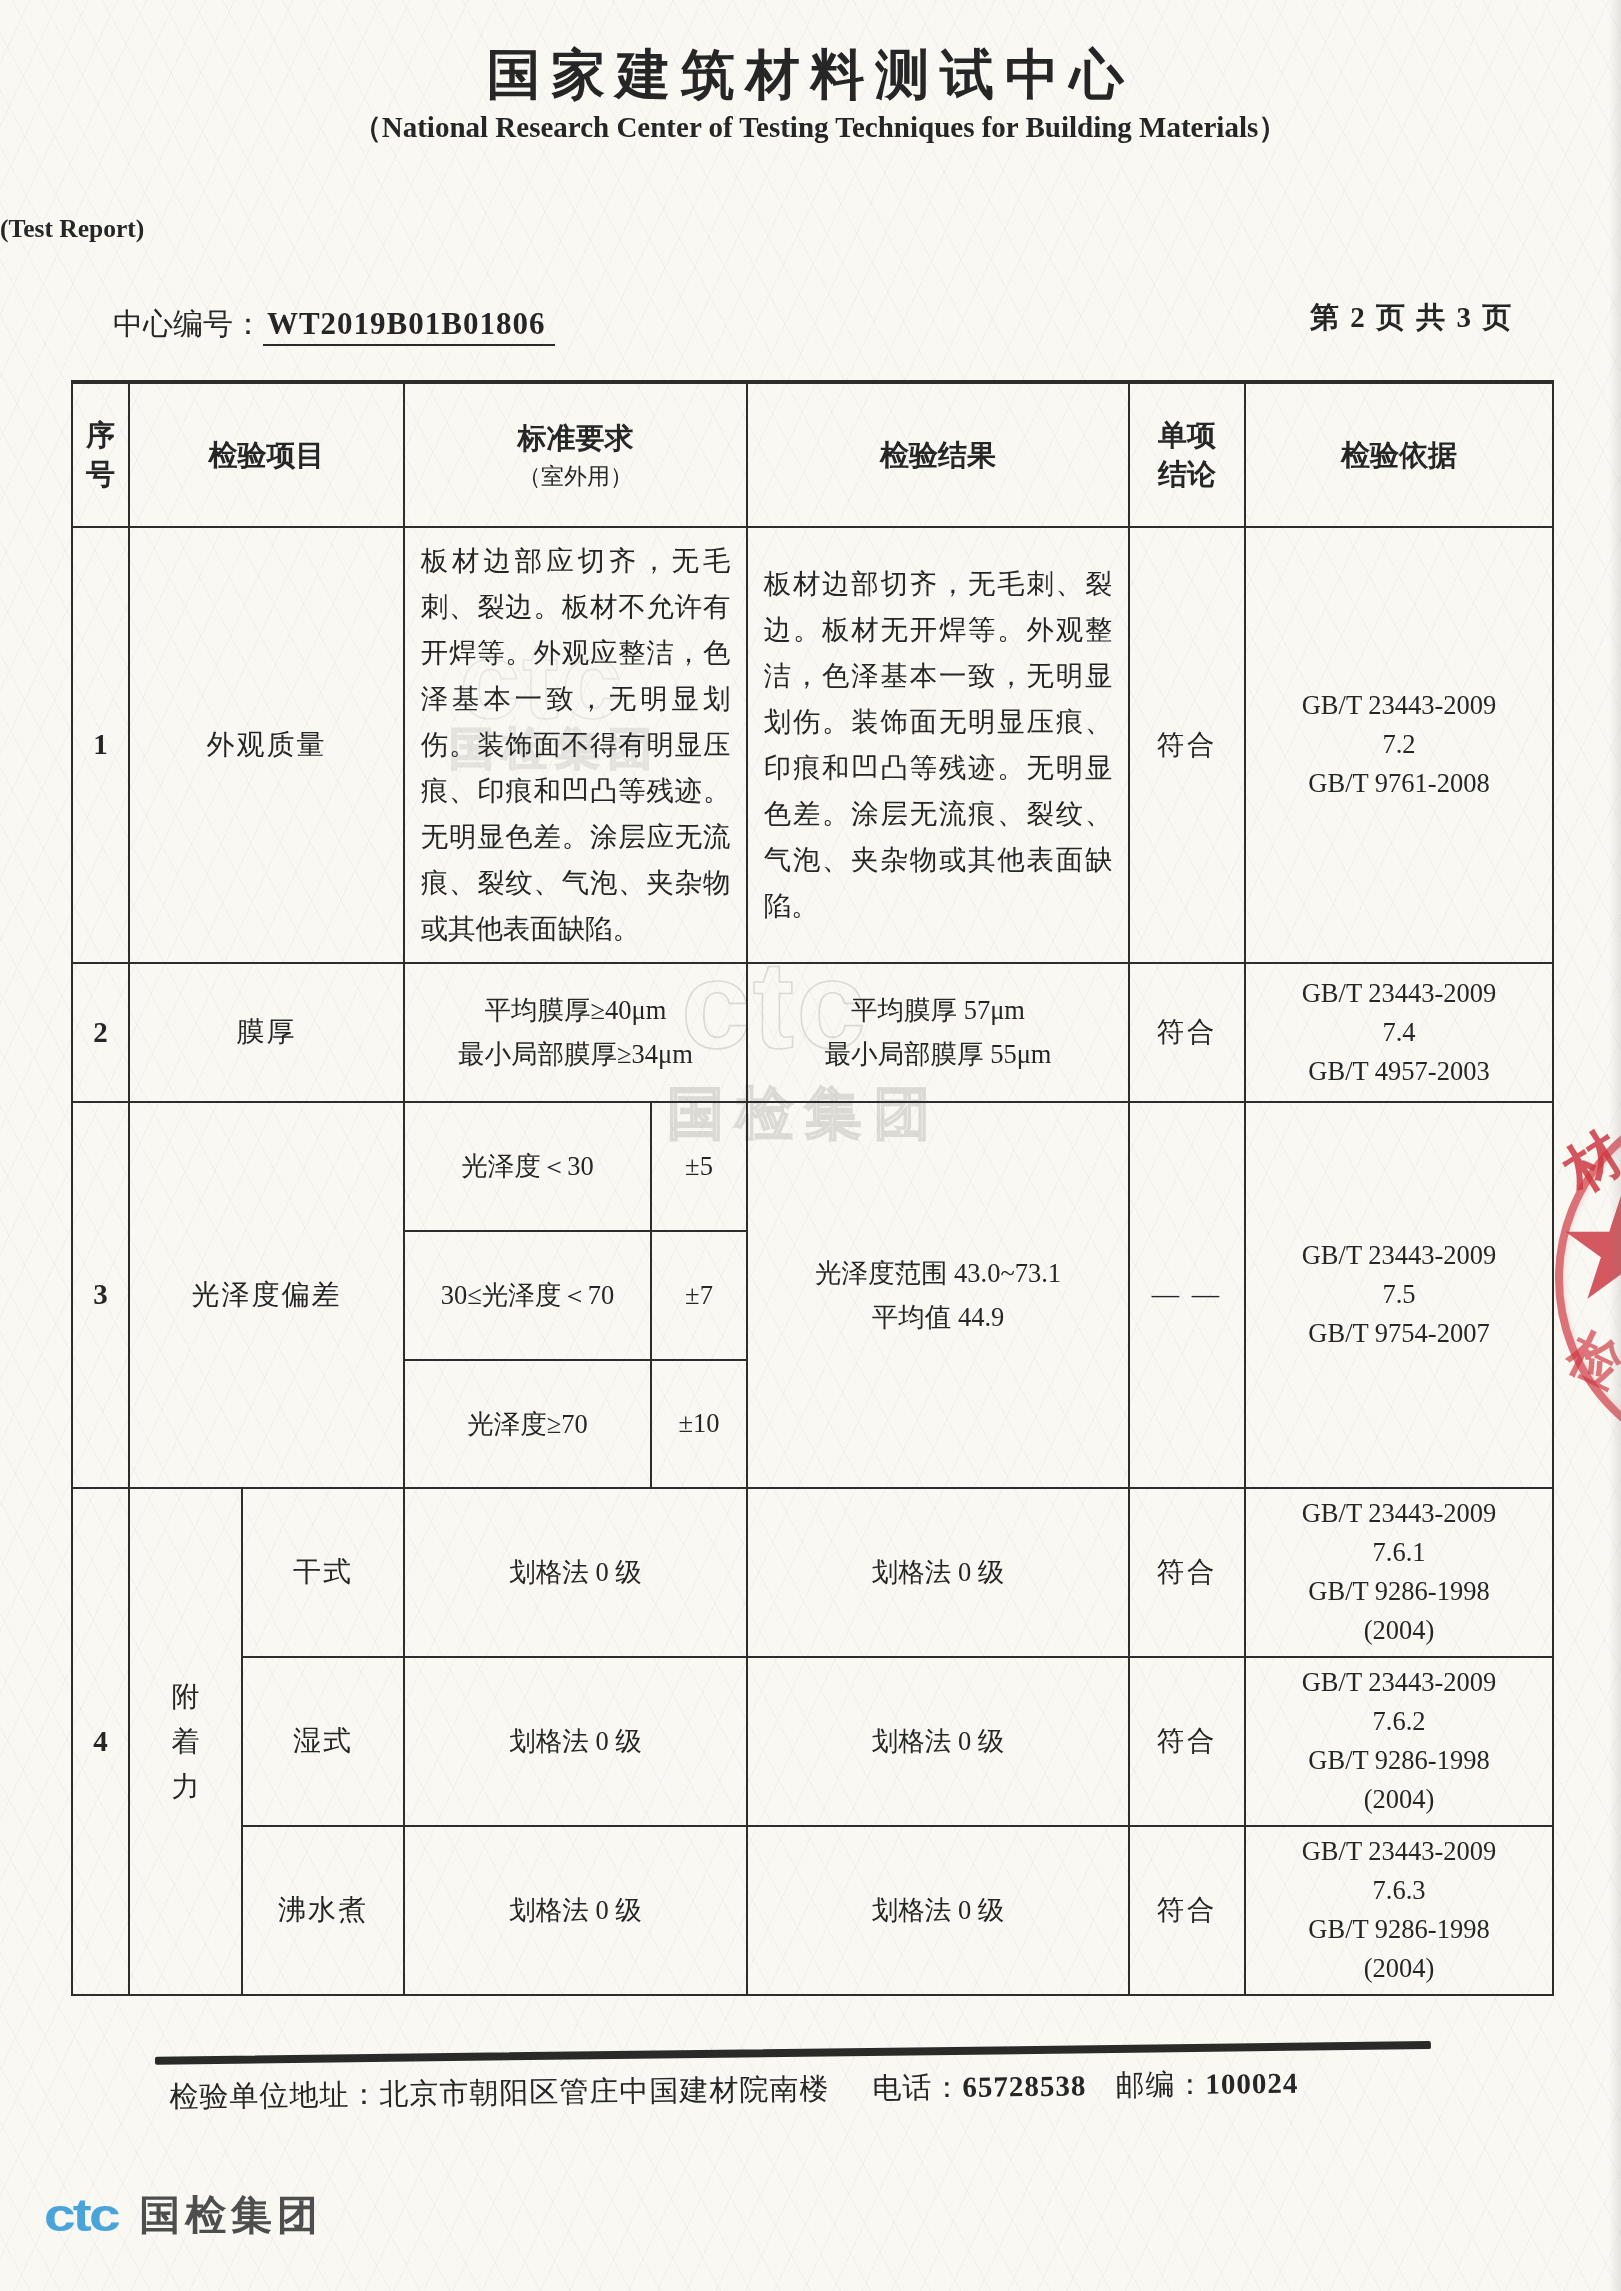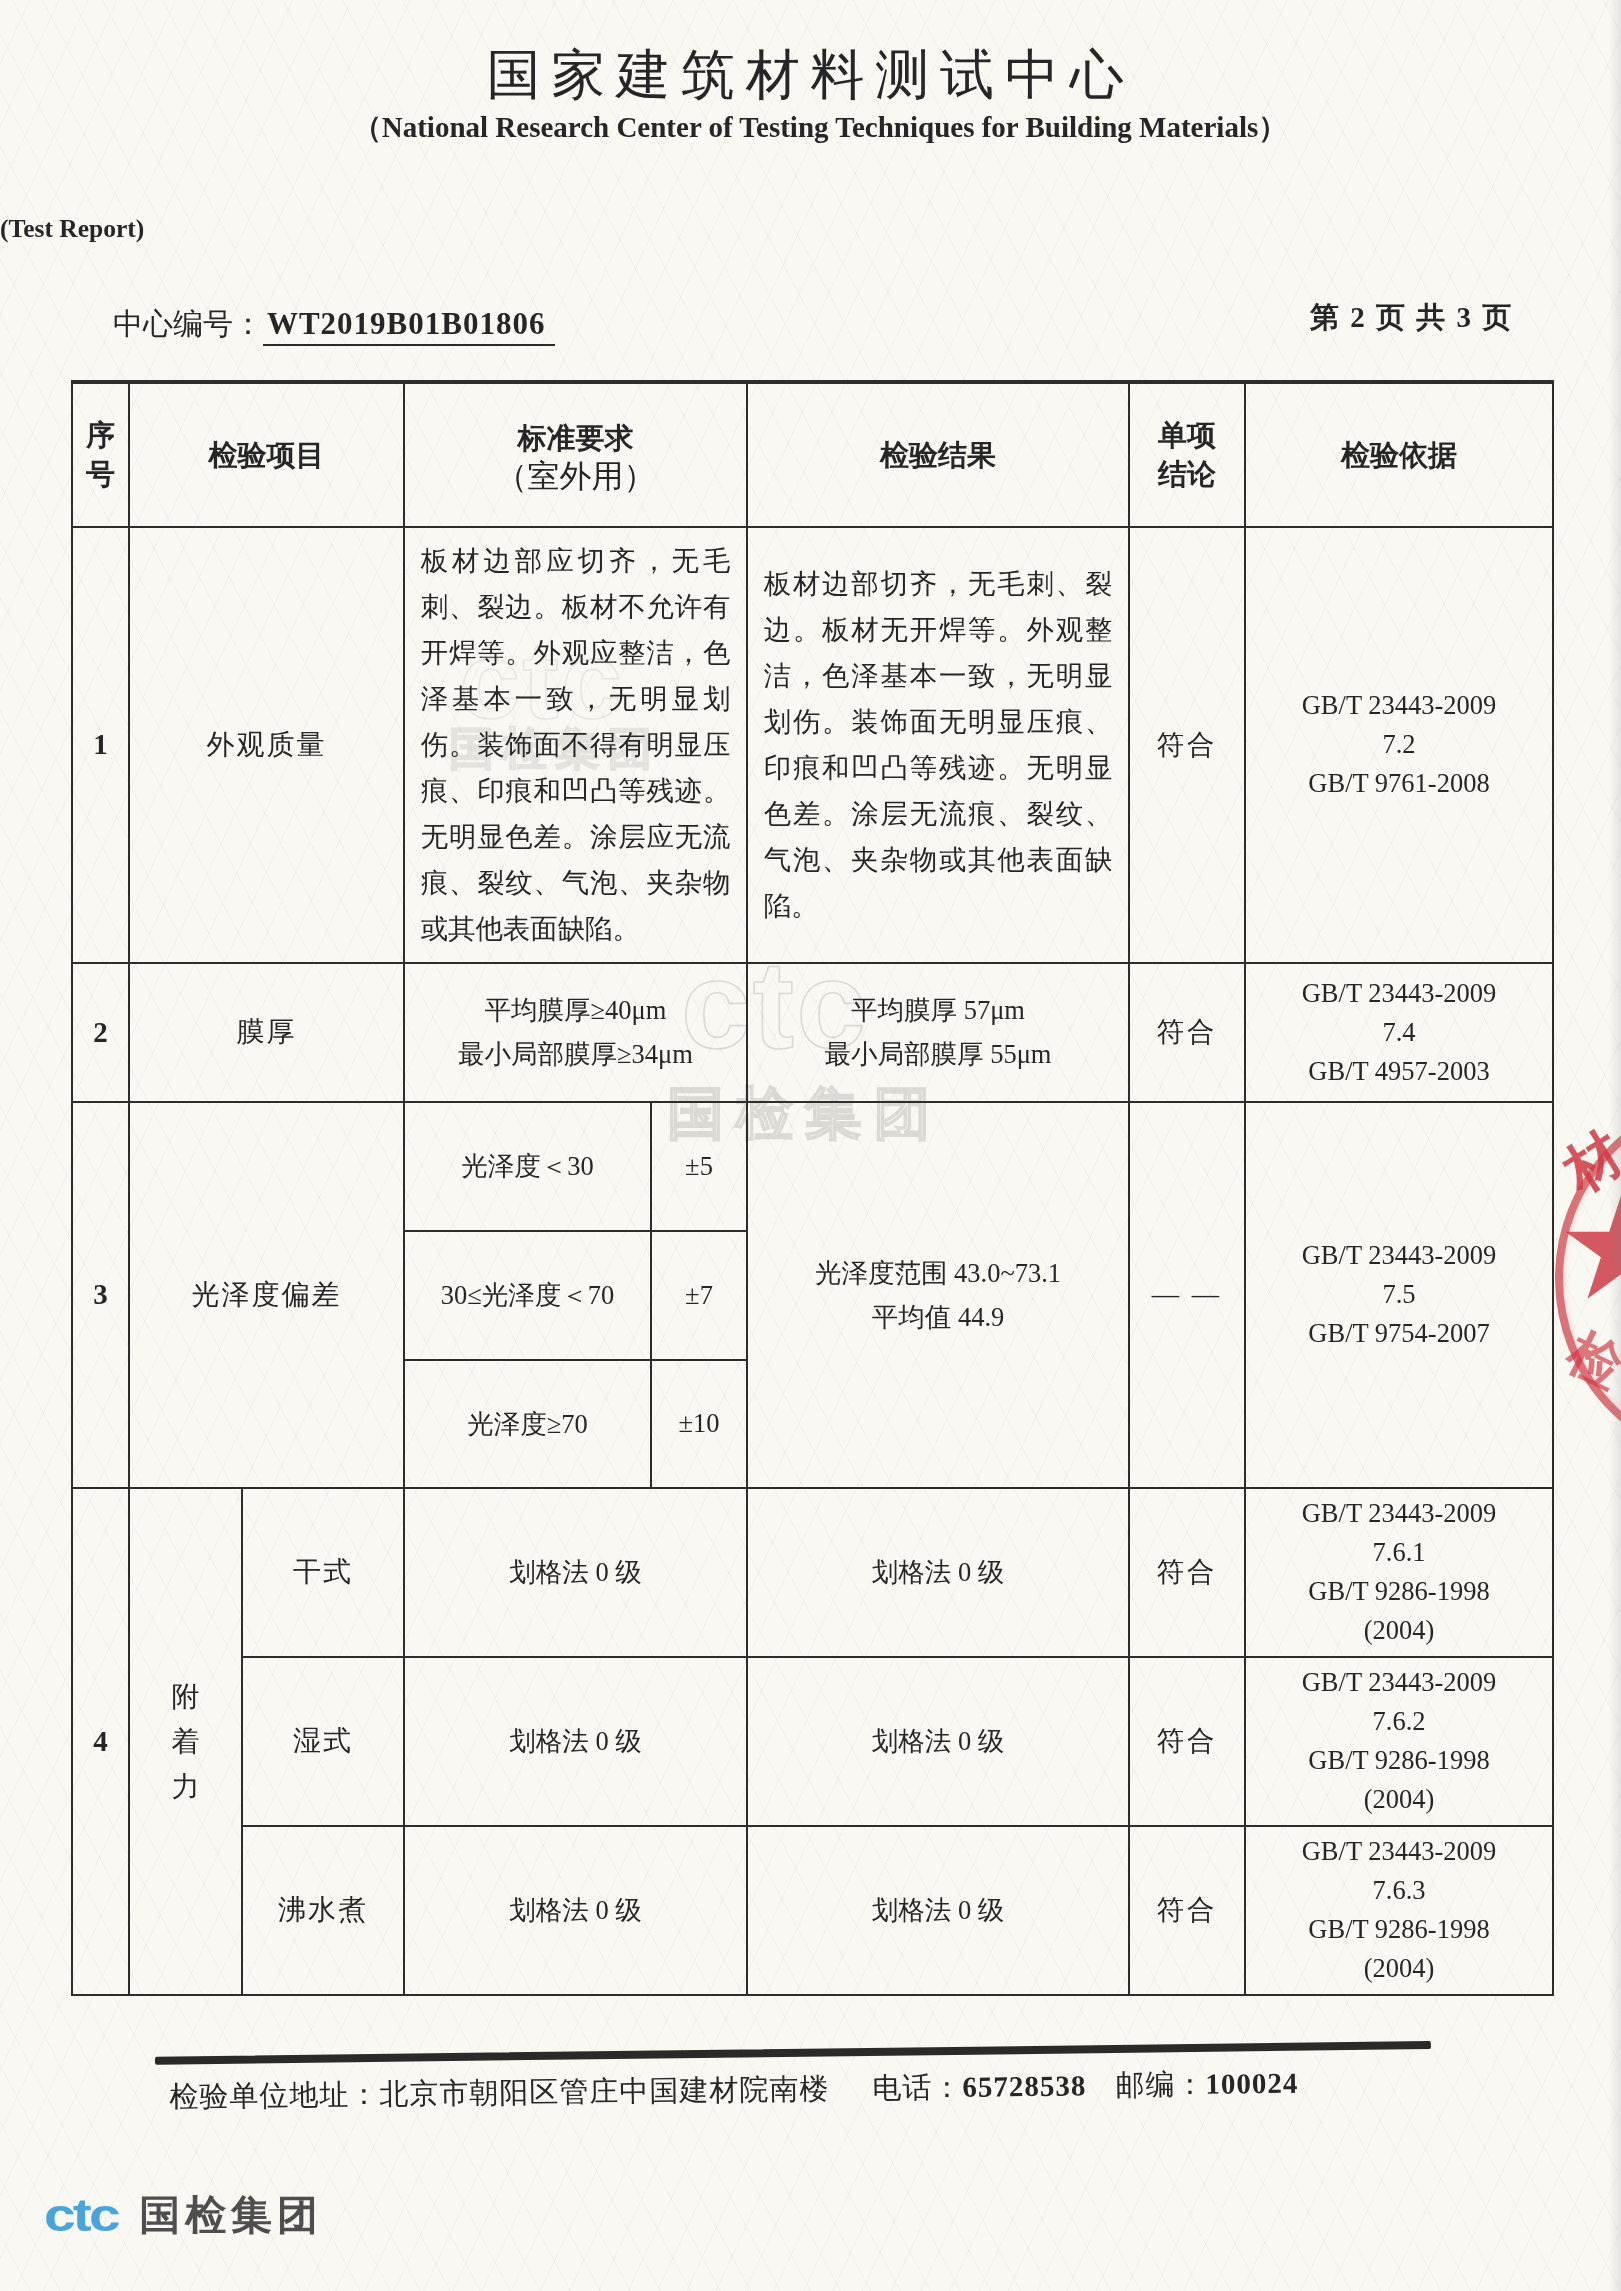--- a/index.html
+++ b/index.html
@@ -19,21 +19,21 @@
       #f9f8f3;
   }
   .scan-edge{
     position:absolute;right:0;top:0;bottom:0;width:11.8px;
     background:linear-gradient(to right, rgba(140,140,140,0), rgba(130,130,130,.18));
     z-index:8;
   }
   
   .org-cn{
     position:absolute;top:39px;left:0;right:0;
-    text-align:center;font-size:54px;font-weight:normal;letter-spacing:10.8px;
+    text-align:center;font-size:54px;font-weight:bold;letter-spacing:10.8px;
   }
   .org-en{
     position:absolute;top:108px;left:0;right:0;
     text-align:center;font-size:29px;font-weight:bold;letter-spacing:0px;margin-left:19px;
   }
   .rep-cn{
     position:absolute;top:153px;left:0;right:0;
     text-align:center;font-size:46px;font-weight:bold;letter-spacing:21.6px;text-indent:21.6px;
   }
   .rep-en{
@@ -69,21 +69,21 @@
   }
   .report-table td,.report-table th{
     border:2px solid #2e2d2b;
     text-align:center;vertical-align:middle;
     padding:3.9px 7.8px;font-weight:normal;
     overflow:hidden;
   }
   .report-table{border:2.9px solid #2e2d2b;border-top-width:4.9px;}
   .ml{white-space:pre-line;}
   th.hcell{font-size:29px;font-weight:bold;line-height:39px;}
-  th .hsub{font-size:32px;font-weight:normal;margin-top:3.9px;line-height:29px;}
+  th .hsub{font-size:23px;font-weight:normal;margin-top:3.9px;line-height:29px;}
   td.num{font-size:29px;font-weight:bold;font-family:"Liberation Serif",serif;}
   td.item{font-size:28px;letter-spacing:2px;}
   td.para{
     text-align:justify;font-size:27.4px;line-height:46px;
     padding:9.8px 15.7px;vertical-align:middle;
   }
   td.cml{font-size:26.5px;line-height:44px;}
   td.basis{font-size:26.5px;line-height:39px;font-family:"Liberation Serif",serif;}
   td.concl{font-size:27.4px;letter-spacing:2.9px;border-radius:16px;}
   td.vert{font-size:28px;line-height:45px;letter-spacing:0;}

